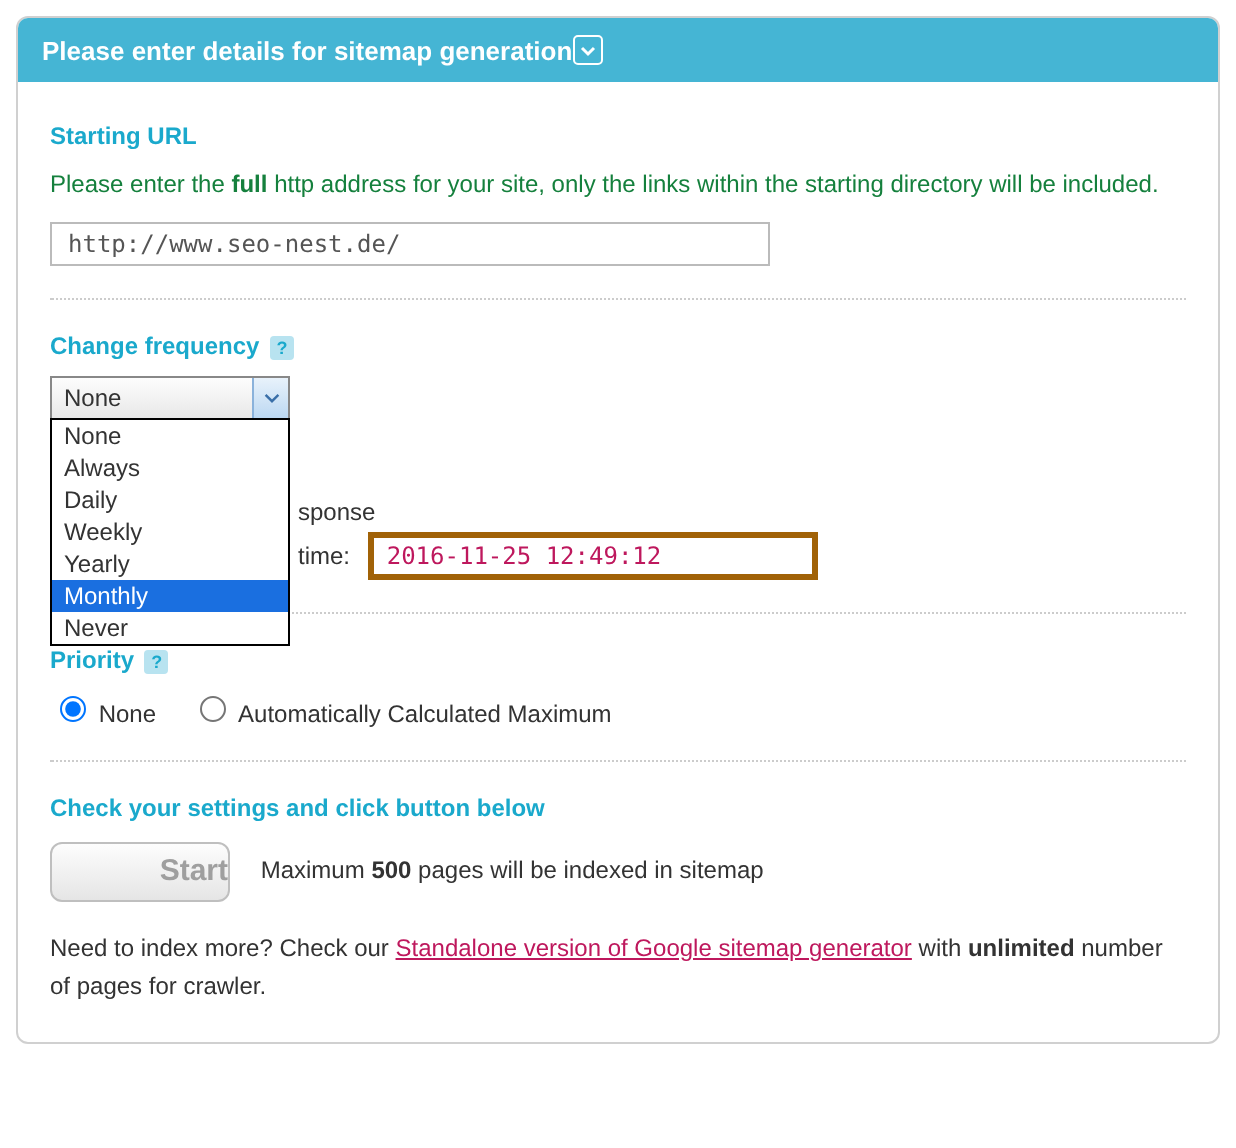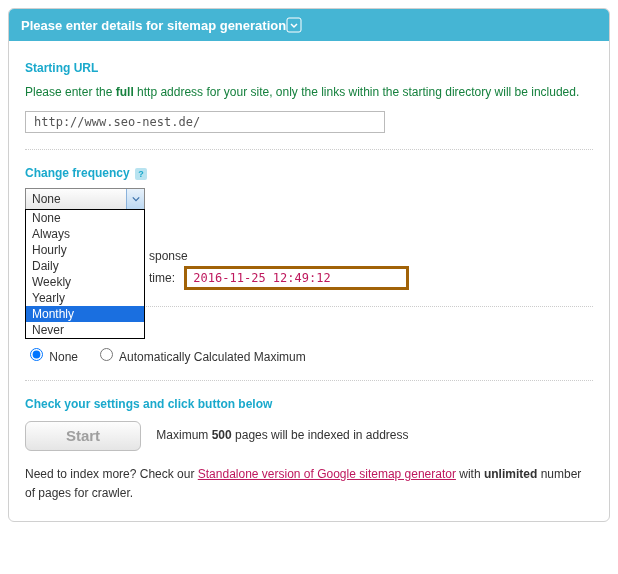--- a/index.html
+++ b/index.html
@@ -118,29 +118,29 @@
     padding: 2px 6px;
     font-family: monospace;
     font-size: 12px;
     border: 3px solid #a16207;
     color: #be185d;
   }
   .radio-row { margin: 6px 0; }
   .radio-row label { margin-right: 14px; cursor: default; }
   .start-btn {
     display: inline-block;
-    width: 116px;
+    width: 90px;
     height: 30px;
     border: 1px solid #bfbfbf;
     border-radius: 6px;
     background: linear-gradient(#fdfdfd, #e5e5e5);
     color: #9f9f9f;
     font-weight: bold;
     font-size: 15px;
-    text-align: center;
+    text-align: right;
     line-height: 28px;
     margin-right: 12px;
     vertical-align: middle;
   }
   .footer-note { margin-top: 14px; line-height: 1.6; }
   a.link { color: #be185d; text-decoration: underline; }
   .obscured-block {
     position: relative;
     min-height: 90px;
   }
@@ -182,21 +182,20 @@
           <span>None</span>
           <span class="select-arrow">
             <svg viewBox="0 0 10 10">
                 <path d="M1 3l4 4 4-4" fill="none" stroke="#3a6fa8" stroke-width="1.5"></path>
               </svg>
           </span>
         </div>
         <div class="dropdown" id="dropdown">
             <div class="dropdown-item">None</div>
             <div class="dropdown-item">Always</div>
-            <div class="dropdown-item">Hourly</div>
             <div class="dropdown-item">Daily</div>
             <div class="dropdown-item">Weekly</div>
             <div class="dropdown-item">Yearly</div>
             <div class="dropdown-item highlight">Monthly</div>
             <div class="dropdown-item">Never</div>
           </div>
       </div>
 
       <div class="obscured-content">
         <div style="height:58px"></div>
@@ -218,21 +217,21 @@
       <label><input type="radio" name="prio" checked="" style=""> <span>None</span></label>
       <label><input type="radio" name="prio" style=""> <span>Automatically Calculated Maximum</span></label>
     </div>
 
     <hr class="divider">
 
     <div class="section-title">Check your settings and click button below</div>
     <div style="margin:10px 0;">
       <span class="start-btn">Start</span>
       <span>
-        <span>Maximum </span><b>500</b><span> pages will be indexed in address</span>
+        <span>Maximum </span><b>500</b><span> pages will be indexed in sitemap</span>
       </span>
     </div>
 
     <div class="footer-note">
       <span>Need to index more? Check our </span><a href="#" class="link">Standalone version of Google sitemap generator</a><span> with </span><b>unlimited</b><span> number of pages for crawler.</span>
     </div>
 
   </div>
 </div>
 

